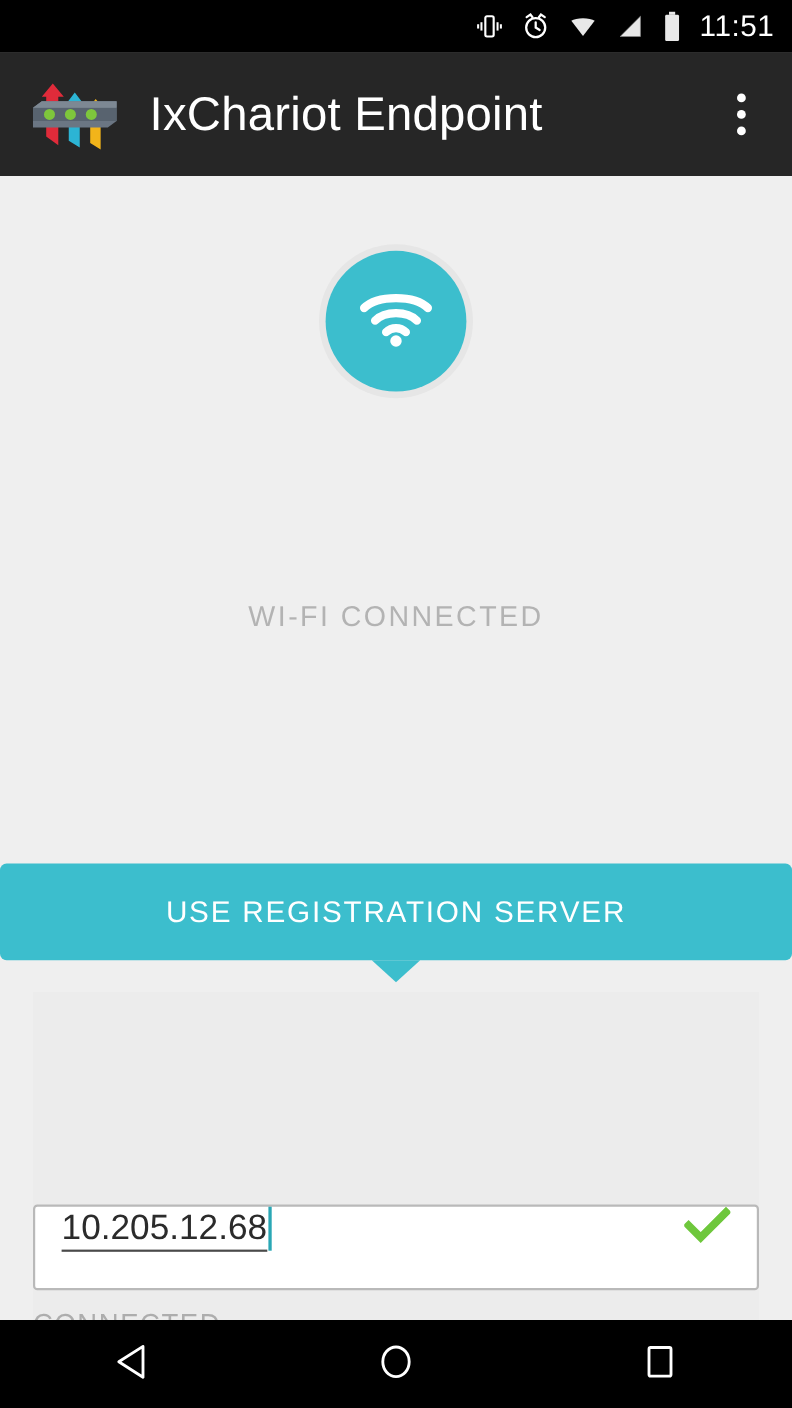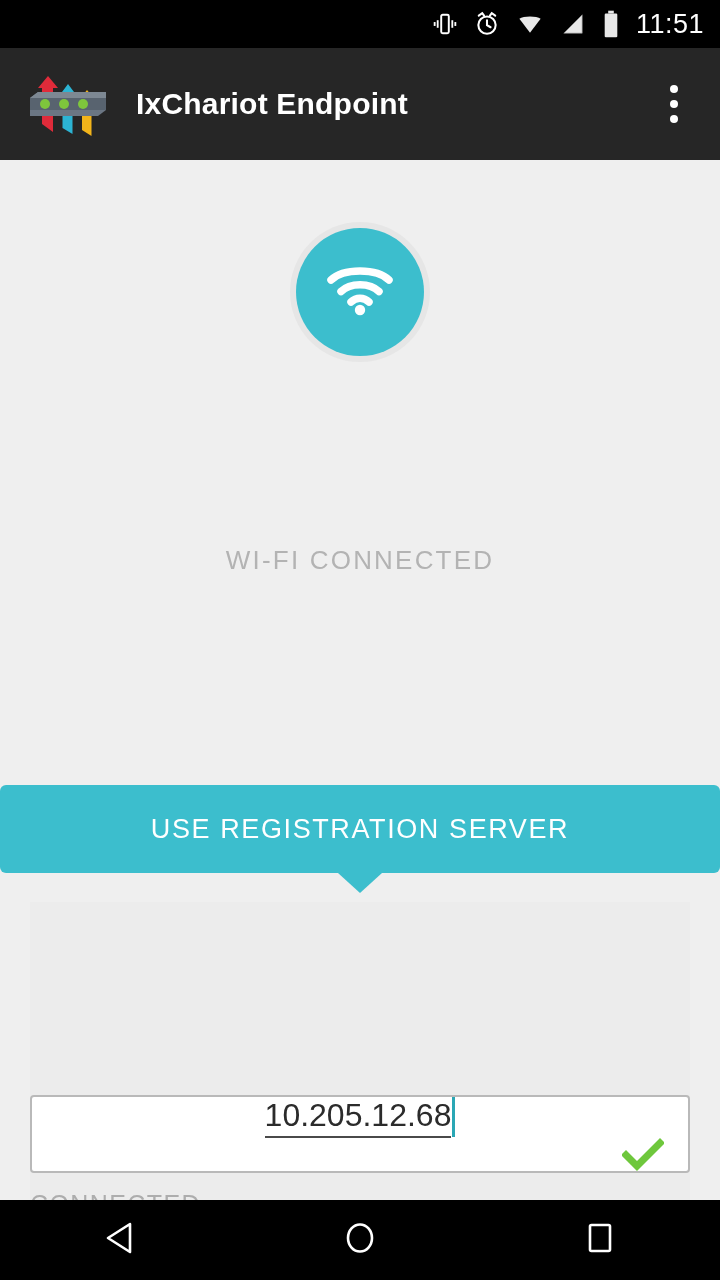--- a/index.html
+++ b/index.html
@@ -23,21 +23,21 @@
     font-family:"Liberation Sans", sans-serif; line-height:1;
   }
 
   
   .app-bar {
     position:absolute; top:48px; left:0; width:720px; height:112px;
     background:#262626; display:flex; align-items:center; padding:0 22px;
   }
   .app-logo { width:92px; height:92px; flex:0 0 92px; position:relative; }
   .app-title {
-    color:#fff; font-size:30px; font-weight:bold;
+    color:#fff; font-size:43px; font-weight:normal;
     margin-left:22px; letter-spacing:0.2px; white-space:nowrap;
   }
   .overflow-menu {
     margin-left:auto; width:48px; height:64px;
     display:flex; flex-direction:column; align-items:center;
     justify-content:center; gap:7px; cursor:pointer;
   }
   .overflow-menu i { display:block; width:8px; height:8px; border-radius:50%; background:#fff; }
 
   
@@ -86,21 +86,21 @@
 
   
   .lower-panel {
     position:absolute; top:742px; left:30px; width:660px; height:298px;
     background:#ececec;
   }
 
   .server-field {
     position:absolute; top:935px; left:30px; width:660px; height:78px;
     background:#fff; border:2px solid #b9b9b9; border-radius:4px;
-    display:flex; align-items:center; padding:0 24px;flex-direction:column;
+    display:flex; align-items:flex-start; padding:0 24px;
   }
   .server-value-wrap { display:flex; align-items:center; }
   .server-value {
     font-size:32px; color:#2b2b2b;
     border-bottom:2px solid #4a4a4a; padding-bottom:2px; line-height:1.15;
   }
   .text-cursor {
     width:3px; height:40px; background:#2aa7b5; margin-left:1px;
   }
   .check-icon { margin-left:auto; display:flex; align-items:center; }

